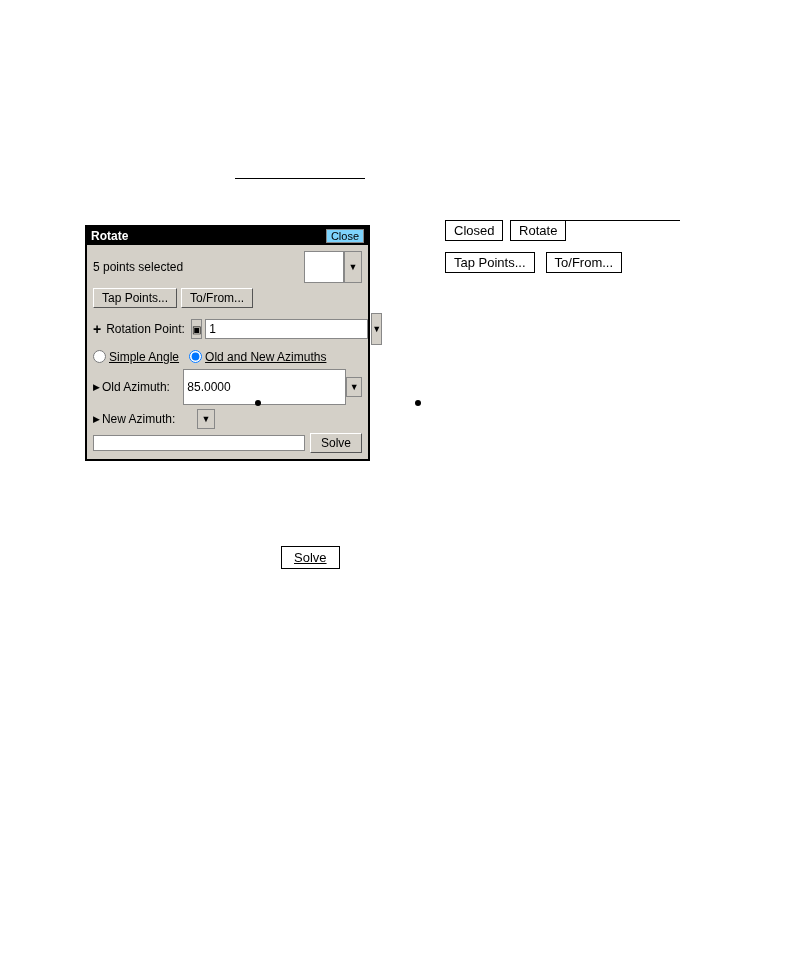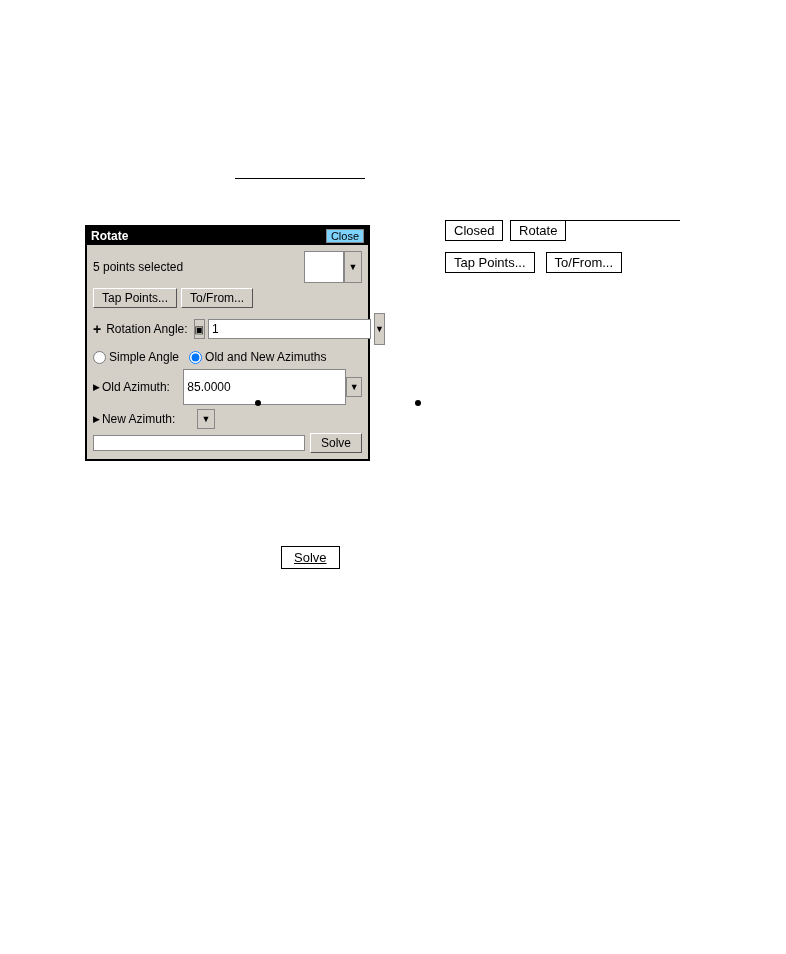--- a/index.html
+++ b/index.html
@@ -140,22 +140,23 @@
 
     .radio-row {
       display: flex;
       gap: 10px;
       margin-bottom: 5px;
       font-size: 12px;
     }
 
     .radio-item {
       display: flex;
-      align-items: flex-end;
+      align-items: flex-start;
       gap: 3px;
+      text-decoration: underline;
     }
 
     .azimuth-row {
       display: flex;
       align-items: center;
       margin-bottom: 4px;
     }
 
     .azimuth-triangle {
       font-size: 9px;
@@ -311,21 +312,21 @@
       <div class="dropdown-arrow-btn">▼</div>
     </div>
 
     <div class="btn-row">
       <button class="dialog-btn">Tap Points...</button>
       <button class="dialog-btn">To/From...</button>
     </div>
 
     <div class="rotation-point-row">
       <span class="plus-icon">+</span>
-      <span class="rotation-label">Rotation Angle:</span>
+      <span class="rotation-label">Rotation Point:</span>
       <div class="point-icon-btn">▣</div>
       <input class="rotation-input" type="text" value="1" style="">
       <div class="dropdown-arrow-btn">▼</div>
     </div>
 
     <div class="radio-row">
       <label class="radio-item">
         <input type="radio" name="azimuth-mode" style="">
         <span>Simple Angle</span>
       </label>

